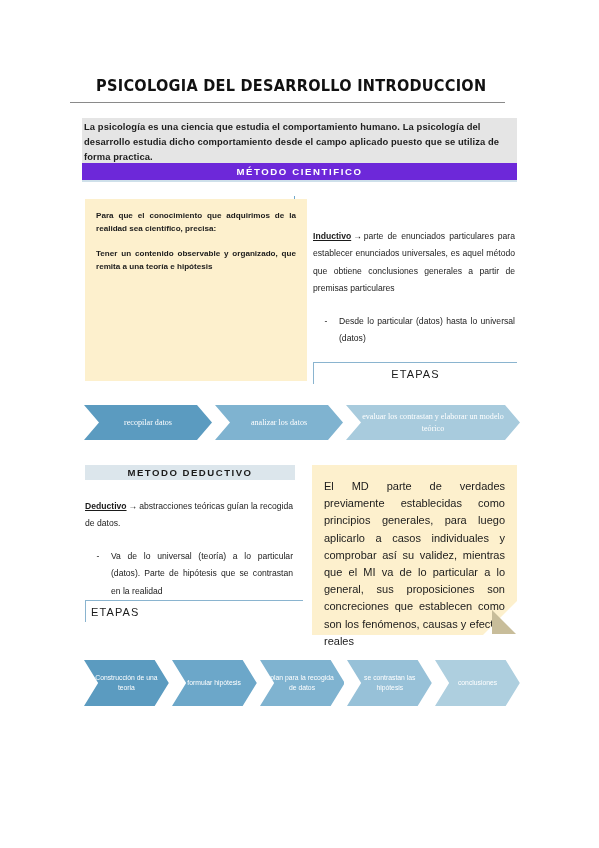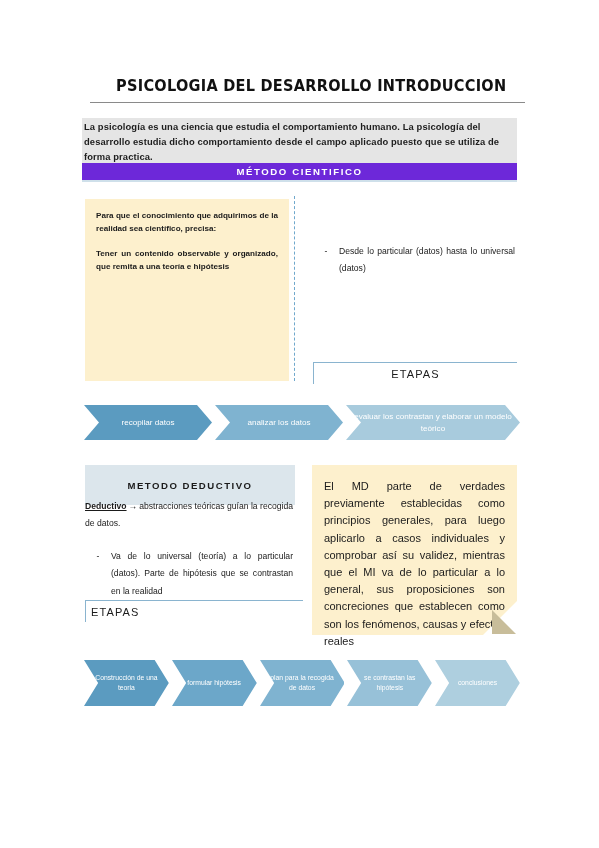--- a/index.html
+++ b/index.html
@@ -17,21 +17,21 @@
 
   .page {
     position: absolute;
     inset: 0;
     background: #ffffff;
   }
 
   
   .title-wrap {
     position: absolute;
-    left: 90px;
+    left: 70px;
     top: 76px;
     width: 435px;
   }
   .doc-title {
     font-family: "DejaVu Sans", sans-serif;
     font-weight: bold;
     font-size: 16.5px;
     letter-spacing: 0.3px;
     color: #111111;
     text-align: center;
@@ -93,21 +93,21 @@
 
   
   .note {
     position: absolute;
     background: #fdf0cd;
     box-sizing: border-box;
   }
   .note-left {
     left: 85px;
     top: 199px;
-    width: 204px;
+    width: 222px;
     height: 182px;
     padding: 10px 11px;
   }
   .note-left p {
     margin: 0 0 11px 0;
     font-size: 8.1px;
     font-weight: bold;
     line-height: 13.4px;
     color: #1b1b1b;
     text-align: justify;
@@ -175,21 +175,21 @@
     letter-spacing: 1.5px;
     display: flex;
     align-items: center;
     justify-content: center;
     box-sizing: border-box;
   }
   .subhead-inductivo {
     left: 307px; top: 194px; width: 210px; height: 23px;
   }
   .subhead-deductivo {
-    left: 85px; top: 465px; width: 210px; height: 40px;
+    left: 85px; top: 465px; width: 210px; height: 15px;
   }
 
   
   .bodytext {
     position: absolute;
     font-size: 8.6px;
     line-height: 17.4px;
     color: #1b1b1b;
     text-align: justify;
   }
@@ -233,21 +233,21 @@
     justify-content: flex-start;
     padding-left: 5px;
   }
 
   
   .chevrons {
     position: absolute;
     display: flex;
     align-items: stretch;
   }
-  .chev-row-top { left: 84px; top: 405px; width: 436px; height: 35px; }
+  .chev-row-top { left: 84px; top: 405px; width: 436px; height: 35px; font-family: Liberation Serif, serif; }
   .chev-row-bottom { left: 84px; top: 660px; width: 436px; height: 46px; }
 
   .chev {
     position: relative;
     display: flex;
     align-items: center;
     justify-content: center;
     color: #ffffff;
     text-align: center;
     box-sizing: border-box;
@@ -282,20 +282,21 @@
 
   <div class="divider"></div>
 
   <div class="note note-left">
     <p>Para que el conocimiento que adquirimos de la realidad sea científico, precisa:</p>
     <p>Tener un contenido observable y organizado, que remita a una teoría e hipótesis</p>
   </div>
 
 
   <div class="bodytext text-inductivo">
+    <p><span class="lead">Inductivo</span><span class="arrow">→</span><span>parte de enunciados particulares para establecer enunciados universales, es aquel método que obtiene conclusiones generales a partir de premisas particulares</span></p>
     <div class="bullet-row">
       <div class="bullet-dash">-</div>
       <div class="bullet-body">Desde lo particular (datos) hasta lo universal (datos)</div>
     </div>
   </div>
 
   <div class="etapas etapas-inductivo">ETAPAS</div>
 
   <div class="chevrons chev-row-top">
     <div class="chev" style="flex:0 0 128px;">

